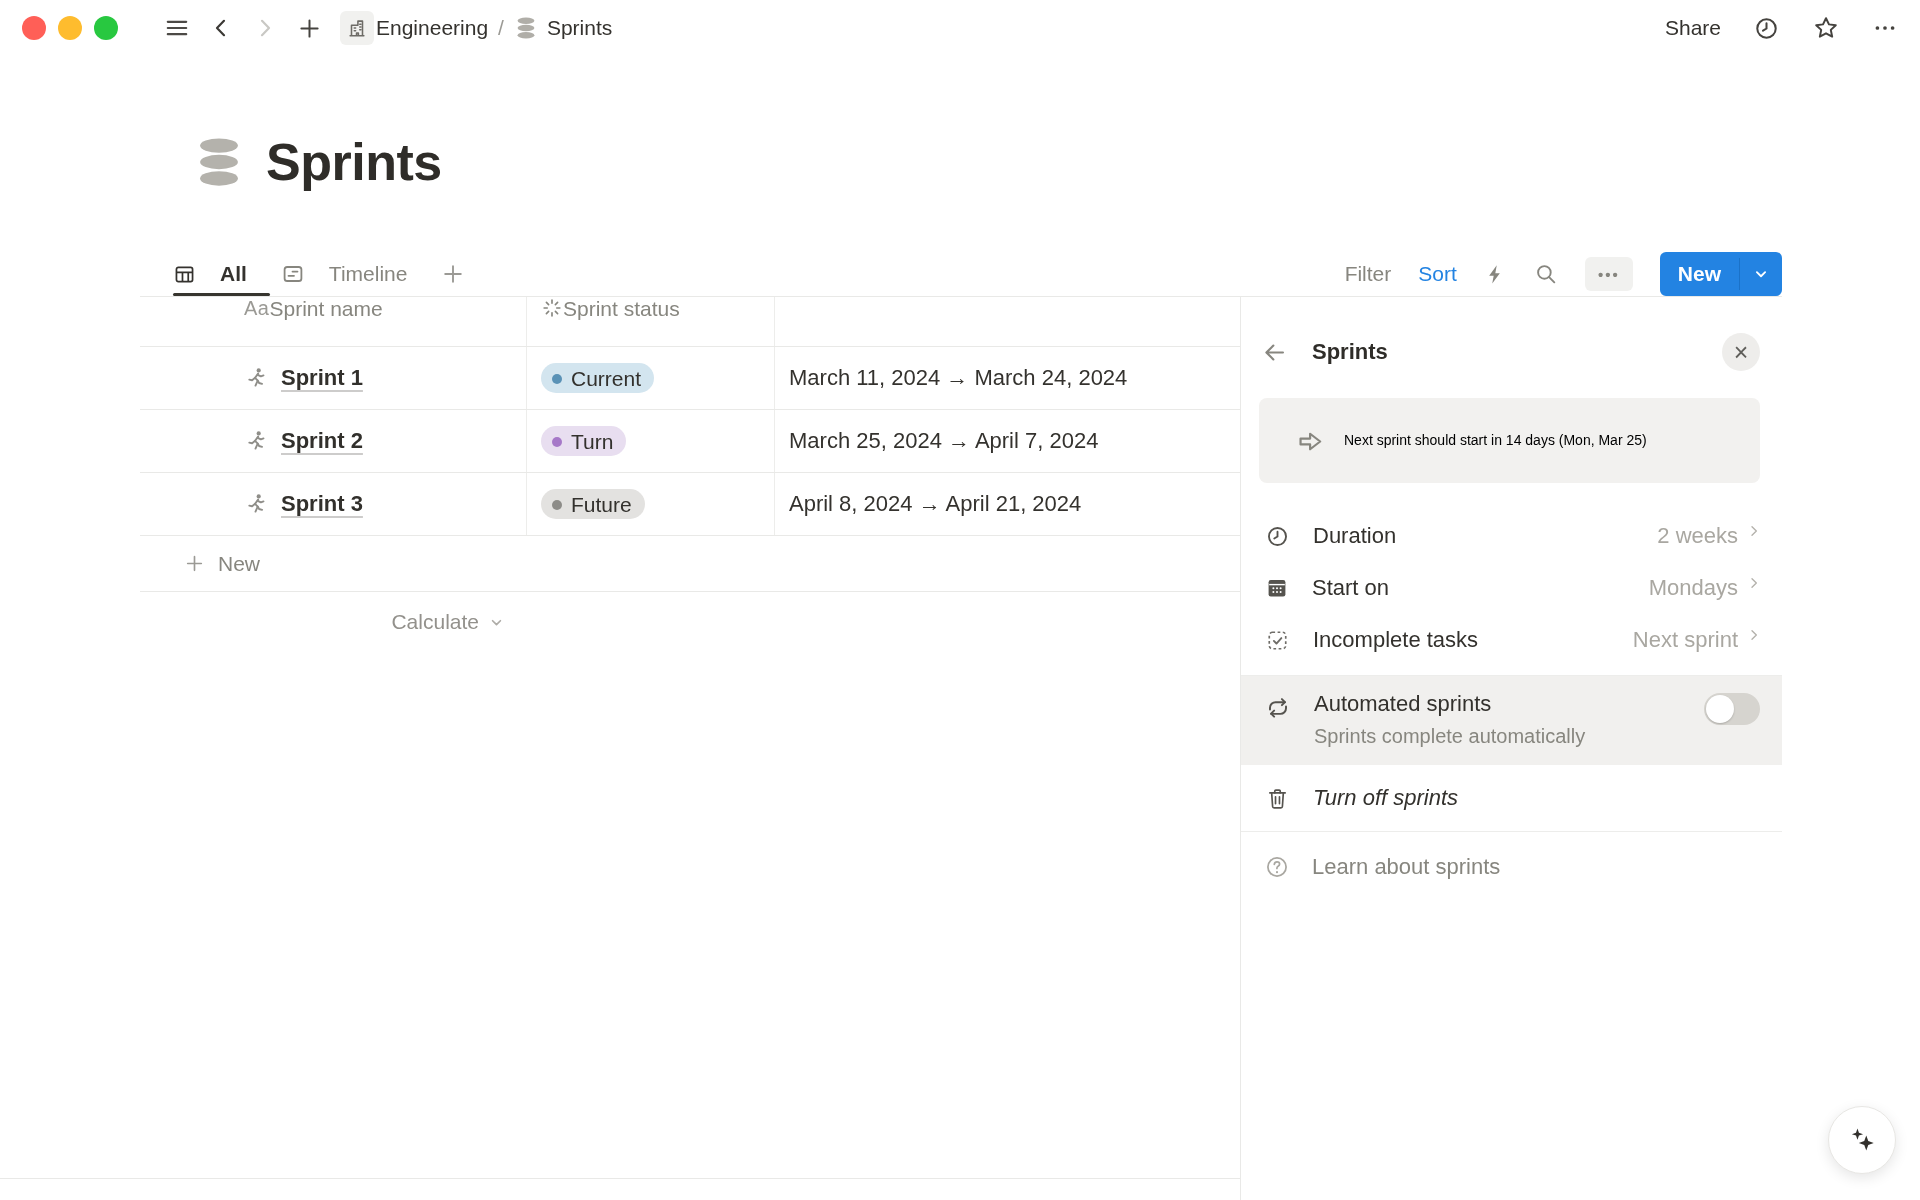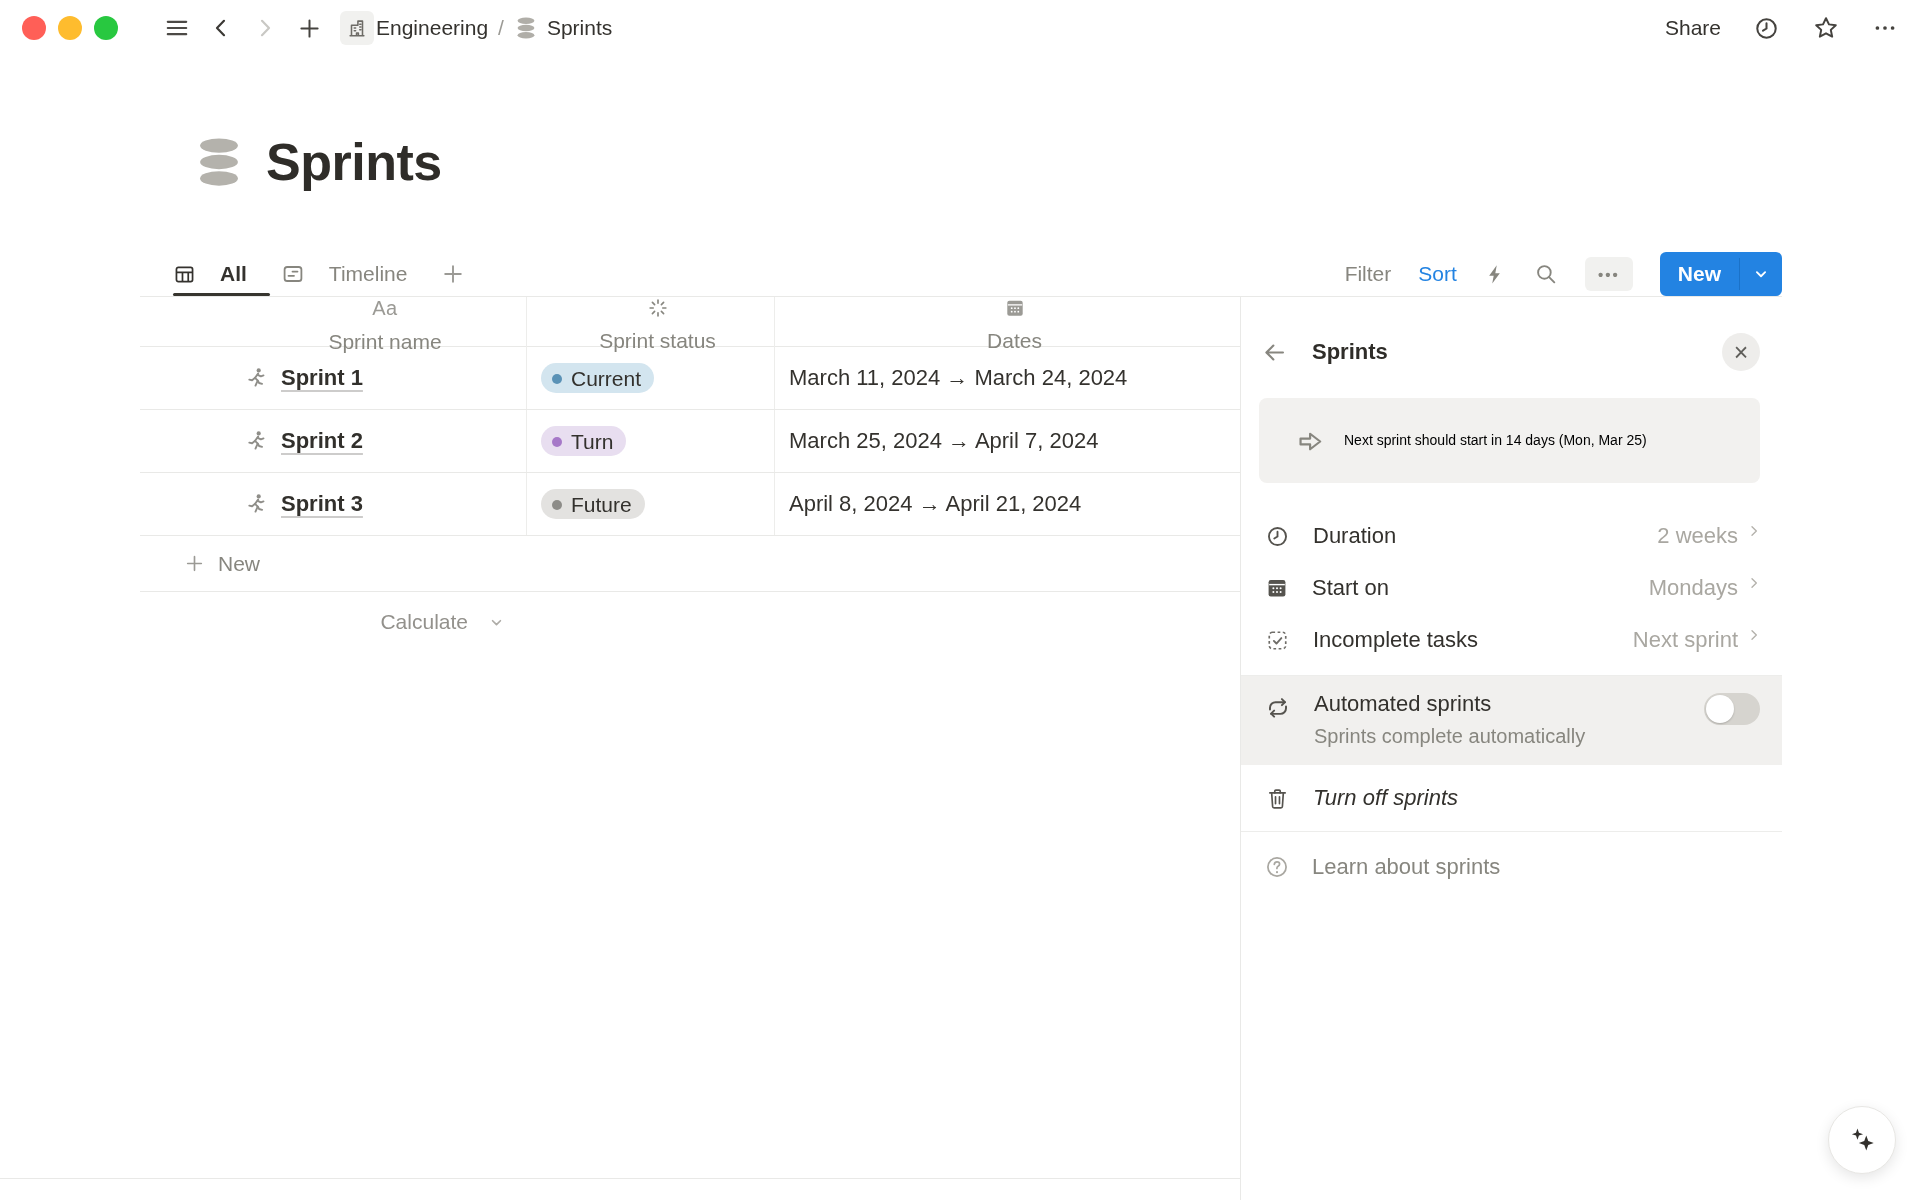--- a/index.html
+++ b/index.html
@@ -56,41 +56,41 @@
               font-size:15px; letter-spacing:2px; font-weight:700; }
   .new-btn { display:flex; align-items:stretch; height:44px; border-radius:6px; overflow:hidden; background:#2383e2; }
   .new-main { display:flex; align-items:center; padding:0 18px; color:#fff; font-size:21px; font-weight:700; }
   .new-split { width:1px; background:#1a72c9; margin:6px 0; }
   .new-chev { width:42px; display:flex; align-items:center; justify-content:center; color:#fff; }
 
   
   .table { position:absolute; left:140px; top:297px; width:1100px; font-size:22px; }
   .t-row { display:grid; grid-template-columns:387px 248px 465px; }
   .t-head { height:50px; color:#87867f; font-size:21px; border-bottom:1px solid #e9e9e7; }
-  .t-head .cell { display:flex; align-items:center; gap:10px;flex-direction:column; }
+  .t-head .cell { display:flex; align-items:flex-start; gap:0; }
   .cell { padding-left:14px; }
   .cell.c1 { padding-left:104px; border-right:1px solid #ededeb; }
   .cell.c2 { border-right:1px solid #ededeb; }
   .aa { font-size:20px; color:#9b9a95; letter-spacing:0.5px; }
   .t-body-row { height:63px; border-bottom:1px solid #e9e9e7; }
   .t-body-row .cell { display:flex; align-items:center; }
   .name-cell { gap:13px; font-weight:700; color:#32302c; }
   .name-txt { text-decoration:underline; text-decoration-color:rgba(55,53,47,0.25);
               text-decoration-thickness:1.5px; text-underline-offset:5px; }
   .runner { color:#8f8e89; }
   .badge { display:inline-flex; align-items:center; gap:9px; padding:4px 13px 2px 11px;
            border-radius:999px; font-size:21px; color:#33312d; }
   .badge .dot { width:10px; height:10px; border-radius:50%; }
   .badge-blue { background:#d3e5ef; } .badge-blue .dot { background:#5a92b6; }
   .badge-purple { background:#e8def0; } .badge-purple .dot { background:#a678c8; }
   .badge-gray { background:#e3e2e0; } .badge-gray .dot { background:#8d8c88; }
   .new-row { height:56px; display:flex; align-items:center; gap:13px; padding-left:44px;
              color:#87867f; font-size:21px; border-bottom:1px solid #e9e9e7; }
   .calc-row { width:387px; height:60px; display:flex; align-items:center; justify-content:flex-end;
-              gap:20px; padding-right:22px; color:#93918c; font-size:21px; }
+              gap:9px; padding-right:22px; color:#93918c; font-size:21px; }
   .bottom-rule { position:absolute; left:0; top:1178px; width:1240px; height:1px; background:#e9e9e7; }
 
   
   .panel { position:absolute; left:1240px; top:297px; bottom:0; width:542px;
            border-left:1px solid #e9e9e7; background:#fff; }
   .p-header { display:flex; align-items:center; margin:36px 22px 0 20px; }
   .p-title { margin-left:24px; font-size:22px; font-weight:700; color:#2f2d29; }
   .p-close { margin-left:auto; width:38px; height:38px; border-radius:50%; background:#eeedeb;
              display:flex; align-items:center; justify-content:center;
              color:#5f5e5a; font-size:25px; line-height:1; }
@@ -357,26 +357,20 @@
     <div class="cell c1">
       <span class="aa">Aa</span>
       <span>Sprint name</span>
     </div>
     <div class="cell c2">
       <svg class="ic" width="22" height="22">
           <use href="#i-burst"></use>
         </svg>
       <span>Sprint status</span>
     </div>
-    <div class="cell">
-      <svg width="22" height="22" style="color:#9b9a95">
-          <use href="#i-calendar"></use>
-        </svg>
-      <span>Dates</span>
-    </div>
   </div>
 
   <div class="t-row t-body-row">
     <div class="cell c1 name-cell">
       <svg class="runner" width="24" height="24">
           <use href="#i-runner"></use>
         </svg>
       <span class="name-txt">Sprint 1</span>
     </div>
     <div class="cell c2">

